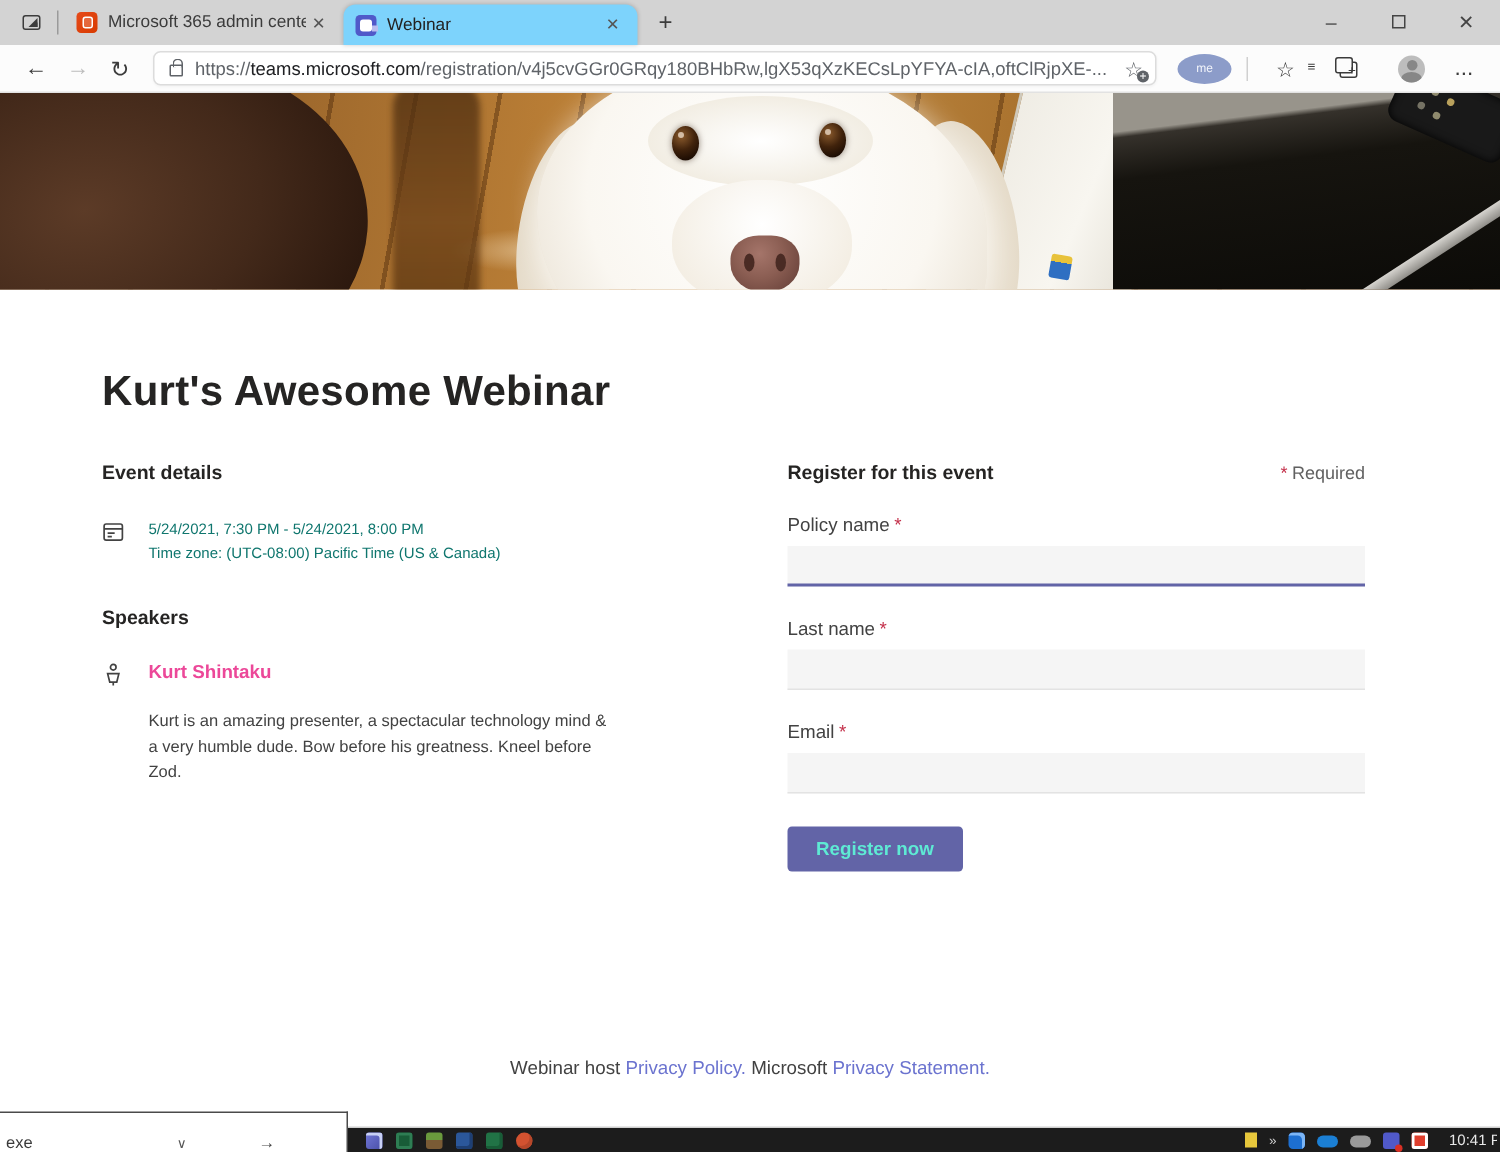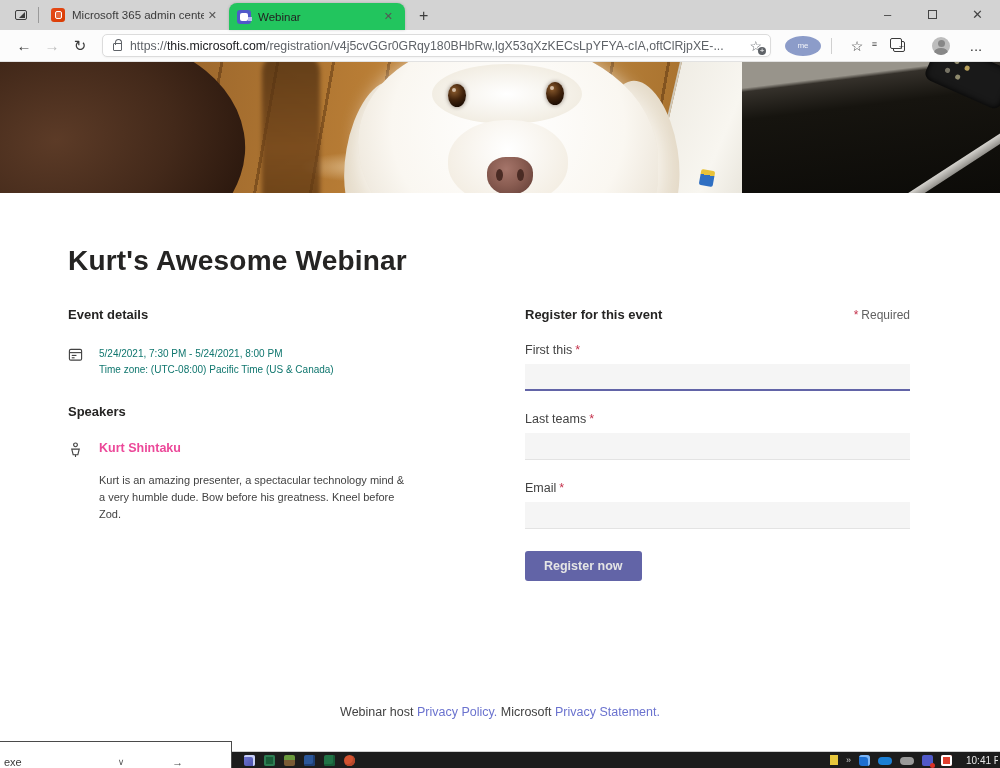--- a/index.html
+++ b/index.html
@@ -7,21 +7,21 @@
   body { font-family:"Liberation Sans", sans-serif; background:#fff; overflow:hidden; }
   .screen { position:relative; width:1000px; height:768px; background:#fff; overflow:hidden; }
 
   
   .tabstrip { height:30px; background:#d3d3d3; display:flex; align-items:flex-end; }
   .tab-actions-btn { width:26px; height:24px; margin:0 2px 3px 8px; display:flex; align-items:center; justify-content:center; color:#3c3c3c; border-radius:4px; }
   .tab-actions-glyph { width:12px; height:10px; border:1.4px solid #3c3c3c; border-radius:2px; position:relative; }
   .tab-actions-glyph::after { content:""; position:absolute; right:1px; bottom:1px; border:3px solid transparent; border-right-color:#3c3c3c; border-bottom-color:#3c3c3c; }
   .tab-divider { width:1px; height:16px; background:#9a9a9a; margin:0 4px 7px 2px; }
   .tab { height:24px; margin-bottom:3px; display:flex; align-items:center; padding:0 8px; width:186px; font-size:11.5px; color:#3b3b3b; border-radius:6px; }
-  .tab.active { background:#22c55e; height:27px; margin-bottom:0; border-radius:8px 8px 0 0; width:176px; box-shadow:0 0 3px rgba(0,0,0,.18); color:#222; }
+  .tab.active { background:#7dd3fc; height:27px; margin-bottom:0; border-radius:8px 8px 0 0; width:196px; box-shadow:0 0 3px rgba(0,0,0,.18); color:#222; }
   .tab .favicon { width:14px; height:14px; margin-right:7px; flex:0 0 auto; }
   .tab .tab-title { flex:1 1 auto; white-space:nowrap; overflow:hidden; }
   .tab .tab-close { font-size:11px; color:#555; padding:1px 4px; border-radius:3px; }
   .fav-office { background:linear-gradient(135deg,#e64a19,#d83b01); border-radius:3px; position:relative; }
   .fav-office::after { content:""; position:absolute; inset:3px 3px 3px 4px; border-radius:2px; background:#fff3; border:1.5px solid #fff; }
   .fav-teams { background:#5059c9; border-radius:3px; position:relative; }
   .fav-teams::after { content:""; position:absolute; left:3px; top:3px; width:8px; height:8px; background:#fff; border-radius:2px; box-shadow:6px 2px 0 -2px #b9bdf0; }
   .newtab-btn { font-size:16px; color:#3c3c3c; margin:0 0 5px 8px; padding:0 6px; }
   .tabstrip-spacer { flex:1; }
   .win-controls { display:flex; align-self:flex-start; }
@@ -94,21 +94,21 @@
   .speaker-name { font-size:12.5px; font-weight:700; color:#ec4899; }
   .speaker-bio { margin:10px 0 0 31px; width:312px; font-size:11px; color:#424242; line-height:1.55; }
   .form-head { display:flex; justify-content:space-between; align-items:baseline; }
   .required-note { font-size:12px; color:#616161; }
   .req-star { color:#c4314b; margin-right:3px; font-size:12px; }
   .field { margin-top:21px; }
   .field label { font-size:12.5px; color:#424242; display:block; margin-bottom:7px; }
   .field .star { color:#c4314b; margin-left:3px; }
   .tb { width:100%; height:27px; background:#f5f5f5; border:none; border-bottom:1px solid #e3e3e3; font-size:13px; padding:0 8px; font-family:inherit; outline:none; }
   .tb.focused { border-bottom:2px solid #6264a7; }
-  .register-btn { margin-top:22px; background:#6264a7; color:#e5e5e5; border:none; border-radius:3px; font-family:inherit; font-size:12.5px; font-weight:700; padding:8px 19px; }
+  .register-btn { margin-top:22px; background:#6264a7; color:#5eead4; border:none; border-radius:3px; font-family:inherit; font-size:12.5px; font-weight:700; padding:8px 19px; }
   .page-footer { margin-top:auto; padding-bottom:26px; text-align:center; font-size:12.5px; color:#424242; }
   .page-footer a { color:#6b73cf; text-decoration:none; }
 
   
   .bottom-strip { position:absolute; left:0; bottom:0; width:1000px; height:23px; }
   .browser-edge { position:absolute; left:0; top:0; width:1000px; height:7px; background:#fff; border-bottom:1px solid #cfcfcf; }
   .taskbar { position:absolute; left:0; bottom:0; width:1000px; height:16px; background:#1c1c1c; display:flex; align-items:center; }
   .search-remnant { position:absolute; left:0; bottom:0; width:232px; height:27px; background:#fff; border-top:1px solid #4a4a4a; border-right:1px solid #4a4a4a; display:flex; align-items:flex-end; z-index:2; }
   .sr-text { font-size:11px; color:#3a3a3a; margin:0 0 0 4px; }
   .sr-chev { font-size:9px; color:#555; margin:0 0 1px 96px; }
@@ -163,21 +163,21 @@
       <div class="win-btn">✕</div>
     </div>
   </div>
 
   <div class="navbar">
     <div class="nav-btn">←</div>
     <div class="nav-btn disabled">→</div>
     <div class="nav-btn">↻</div>
     <div class="url-pill">
       <span class="lock-icon"></span>
-      <span class="url-text"><span>https://</span><span class="domain">this.microsoft.com</span><span>/registration/v4j5cvGGr0GRqy180BHbRw,lgX53qXzKECsLpYFYA-cIA,oftClRjpXE-...</span></span>
+      <span class="url-text"><span>https://</span><span class="domain">teams.microsoft.com</span><span>/registration/v4j5cvGGr0GRqy180BHbRw,lgX53qXzKECsLpYFYA-cIA,oftClRjpXE-...</span></span>
       <span class="starplus">☆</span>
     </div>
     <div class="me-badge">me</div>
     <div class="nav-divider"></div>
     <div class="nav-btn nav-btn-sp star-lines">☆</div>
     <div class="nav-btn nav-btn-sp">
         <span class="collections-glyph"></span>
       </div>
     <div class="nav-btn nav-btn-sp">
         <span class="avatar-glyph"></span>
@@ -244,26 +244,26 @@
         </div>
       </div>
 
       <div class="col-right">
         <div class="form-head">
           <h3 class="sec">Register for this event</h3>
           <span class="required-note"><span class="req-star">*</span><span>Required</span></span>
         </div>
 
         <div class="field">
-          <label><span>First this</span><span class="star">*</span></label>
+          <label><span>Policy name</span><span class="star">*</span></label>
           <input class="tb focused" type="text" value="" style="">
         </div>
 
         <div class="field">
-          <label><span>Last teams</span><span class="star">*</span></label>
+          <label><span>Last name</span><span class="star">*</span></label>
           <input class="tb" type="text" value="" style="">
         </div>
 
         <div class="field">
           <label><span>Email</span><span class="star">*</span></label>
           <input class="tb" type="text" value="" style="">
         </div>
 
         <button class="register-btn">Register now</button>
       </div>

